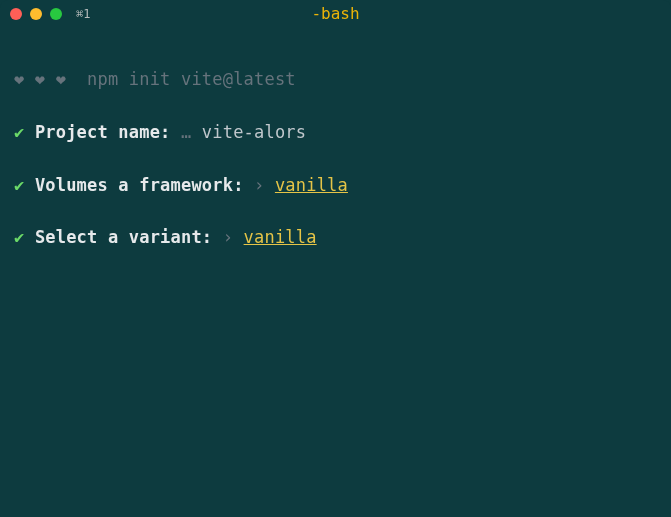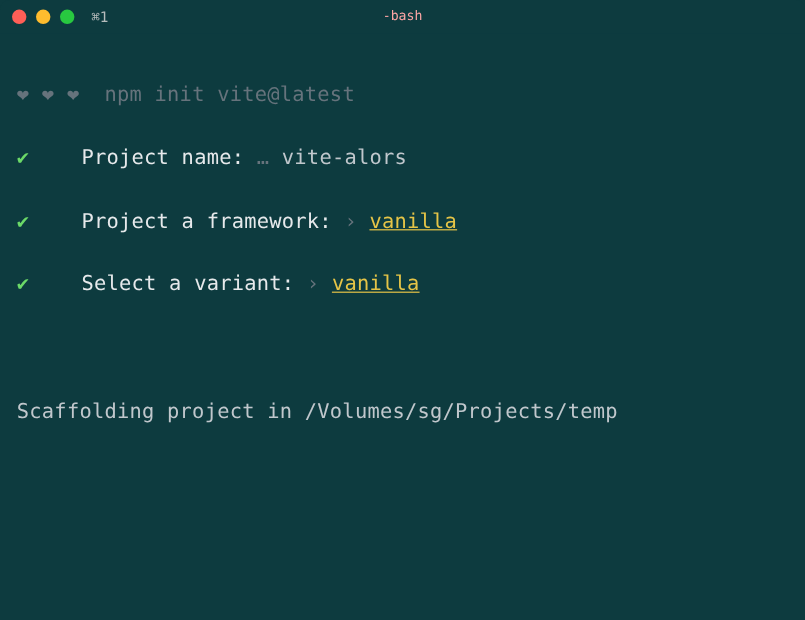--- a/index.html
+++ b/index.html
@@ -34,59 +34,58 @@
   .dot-green { background: #28c840; }
   .tab-label {
     margin-left: 14px;
     font-size: 12px;
     color: #b6bcbc;
   }
   .window-title {
     position: absolute;
     left: 50%;
     transform: translateX(-50%);
-    font-size: 11px;
-    color: #fca5a5;
+    font-size: 16px;
+    color: #eab308;
     width: 100%;
     text-align: center;
     pointer-events: none;
   }
   .term {
     padding: 12px 14px 14px 14px;
     white-space: pre;
     letter-spacing: 0.2px;
   }
   .heart { color: #66737c; }
   .dim { color: #66737c; text-align: right; }
   .green { color: #6bd968; }
-  .bold { color: #e6e9eb; font-weight: 400; margin-left: 33px; }
+  .bold { color: #e6e9eb; font-weight: 700; }
   .yellow { color: #e5c447; text-decoration: underline; }
   .row { display: block; }
   .blank { height: 1.55em; }
 </style>
 </head>
 <body>
 
 <div class="titlebar">
   <div class="traffic">
     <div class="dot dot-red"></div>
     <div class="dot dot-yellow"></div>
     <div class="dot dot-green"></div>
   </div>
   <div class="tab-label">⌘1</div>
   <div class="window-title">-bash</div>
 </div>
 
 <div class="term">
 <span class="row"><span class="heart">❤︎ ❤︎ ❤︎</span><span class="dim">  </span><span class="dim">npm init vite@latest</span></span>
 <span class="row"><span class="green">✔</span> <span class="bold">Project name:</span> <span class="dim">…</span> <span>vite-alors</span></span>
-<span class="row"><span class="green">✔</span> <span class="bold">Project a framework:</span> <span class="dim">›</span> <span class="yellow">vanilla</span></span>
+<span class="row"><span class="green">✔</span> <span class="bold">Volumes a framework:</span> <span class="dim">›</span> <span class="yellow">vanilla</span></span>
 <span class="row"><span class="green">✔</span> <span class="bold">Select a variant:</span> <span class="dim">›</span> <span class="yellow">vanilla</span></span>
 <div class="blank"></div>
-<span class="row">Scaffolding project in /Volumes/sg/Projects/temp</span>
 <div class="blank"></div>
 <div class="blank"></div>
 
 
 
 
 
 </div>
 
 </body></html>

